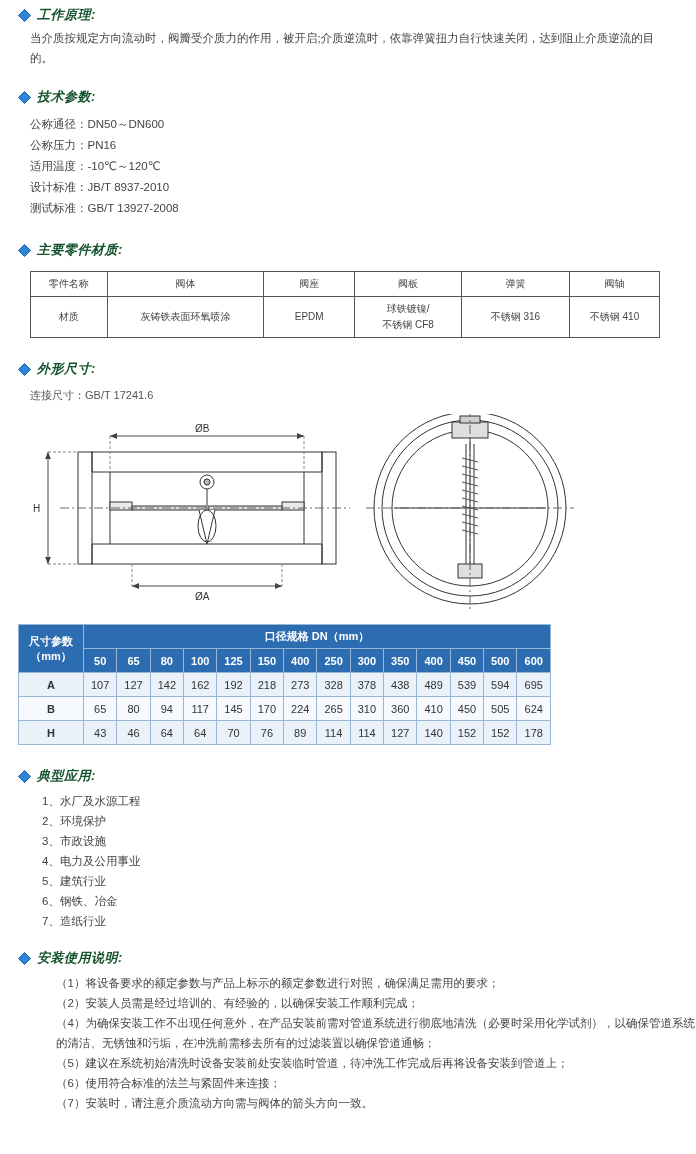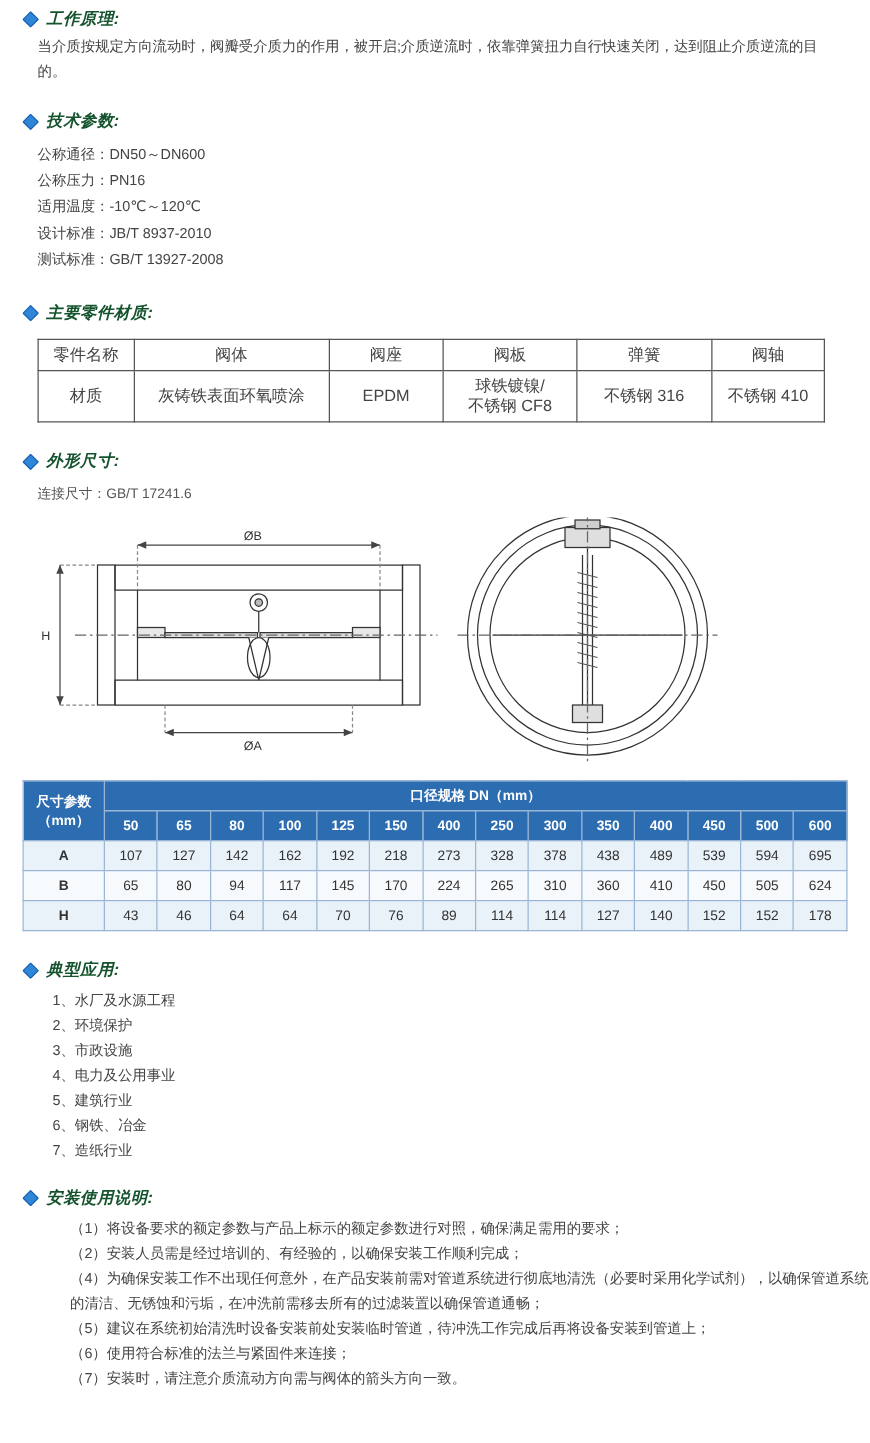--- a/index.html
+++ b/index.html
@@ -14,29 +14,29 @@
   .section{margin:0 0 0 0;}
   .sec-head{display:flex;align-items:center;gap:6px;padding:6px 0 4px 18px;}
   .diamond{display:inline-block;width:13px;height:13px;position:relative;flex:0 0 13px;}
   .diamond svg{display:block}
   .sec-title{color:#14532d;font-weight:bold;font-size:13px;letter-spacing:0.5px;font-style:italic;}
   .body-text{padding-left:30px;padding-right:24px;line-height:20px;font-size:11.5px;color:#444;}
   .param-line{padding-left:30px;line-height:21px;font-size:11.5px;color:#444;}
   .sub-note{padding-left:30px;line-height:18px;font-size:11px;color:#555;margin-top:4px;}
 
   
-  table.mat{border-collapse:collapse;margin:8px 0 0 30px;width:630px;font-size:13px;}
+  table.mat{border-collapse:collapse;margin:8px 0 0 30px;width:630px;font-size:10px;}
   table.mat td{border:1px solid #555;text-align:center;padding:4px 2px;color:#444;line-height:16px;}
   table.mat tr.head td{font-weight:normal;}
 
   
   .drawing{margin:10px 0 4px 0;width:696px;height:200px;position:relative;}
 
   
-  table.dim{border-collapse:collapse;margin:10px 0 0 18px;width:660px;font-size:11px;}
+  table.dim{border-collapse:collapse;margin:10px 0 0 18px;width:533px;font-size:11px;}
   table.dim th,table.dim td{border:1px solid #9ab6d6;text-align:center;padding:3px 1px;height:17px;}
   table.dim th{background:#2c6cb0;color:#fff;font-weight:bold;}
   table.dim th.corner{background:#2c6cb0;color:#fff;}
   table.dim td{background:#e9f1f9;color:#333;}
   table.dim tr.alt td{background:#f7fafd;}
   table.dim td.rowlab{background:#e9f1f9;font-weight:bold;color:#333;}
 
   ol.apps{margin:2px 0 0 0;padding-left:42px;list-style:none;line-height:20px;font-size:11.5px;color:#444;}
   ol.apps li{margin:0;}
   ol.inst{margin:2px 0 0 0;padding-left:34px;list-style:none;line-height:20px;font-size:11.5px;color:#444;}

